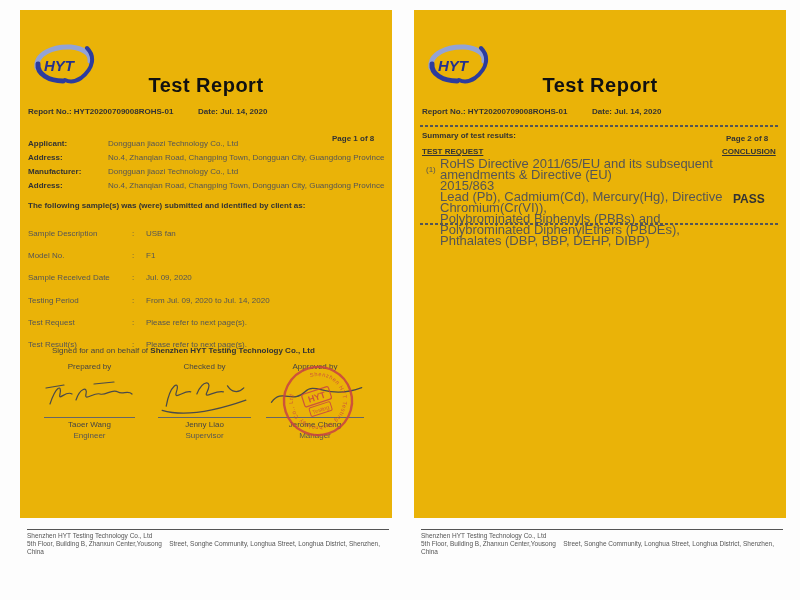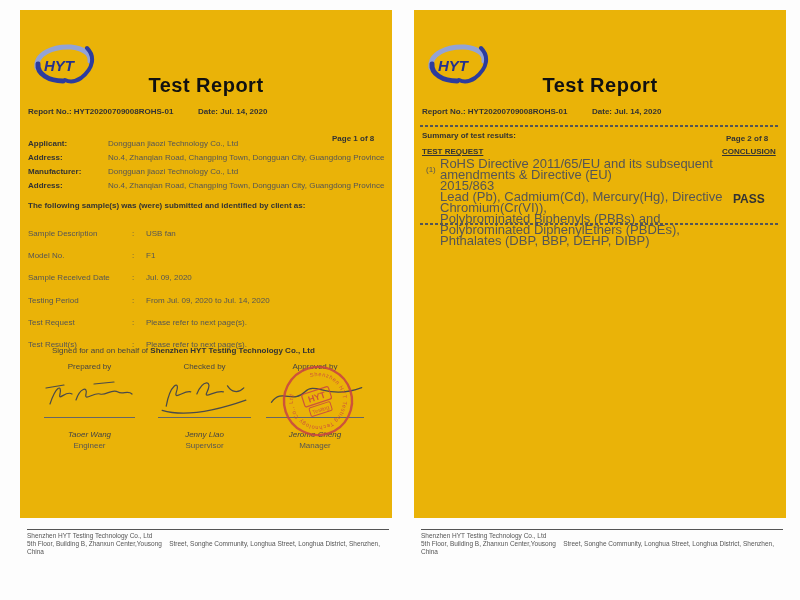--- a/index.html
+++ b/index.html
@@ -40,21 +40,21 @@
   .sample-row .val{color:#555;}
 
   .signed-line{position:absolute;top:336px;left:32px;font-size:8px;color:#444;}
   .signed-line .company{font-weight:bold;color:#333;}
 
   .sig-col{position:absolute;top:352px;height:82px;text-align:center;font-size:8px;}
   .sig-col .role{color:#444;height:13px;}
   .sig-col .sig-area{height:42px;position:relative;}
   .sig-col .sig-area svg{position:absolute;left:0;top:0;width:100%;height:100%;}
   .sig-col .sig-rule{border-top:1px solid #666;height:0;margin:0 2px;}
-  .sig-col .sig-name{margin-top:12px;color:#444;font-style:italic;}
+  .sig-col .sig-name{margin-top:2px;color:#444;}
   .sig-col .sig-title{margin-top:2px;color:#555;}
   #sig-col-1{left:22px;width:95px;}
   #sig-col-2{left:136px;width:97px;}
   #sig-col-3{left:244px;width:102px;}
 
   .stamp{position:absolute;top:353px;left:260px;width:76px;height:76px;
     opacity:.85;pointer-events:none;}
 
   
   .dotted-rule{position:absolute;left:6px;width:360px;height:2px;

